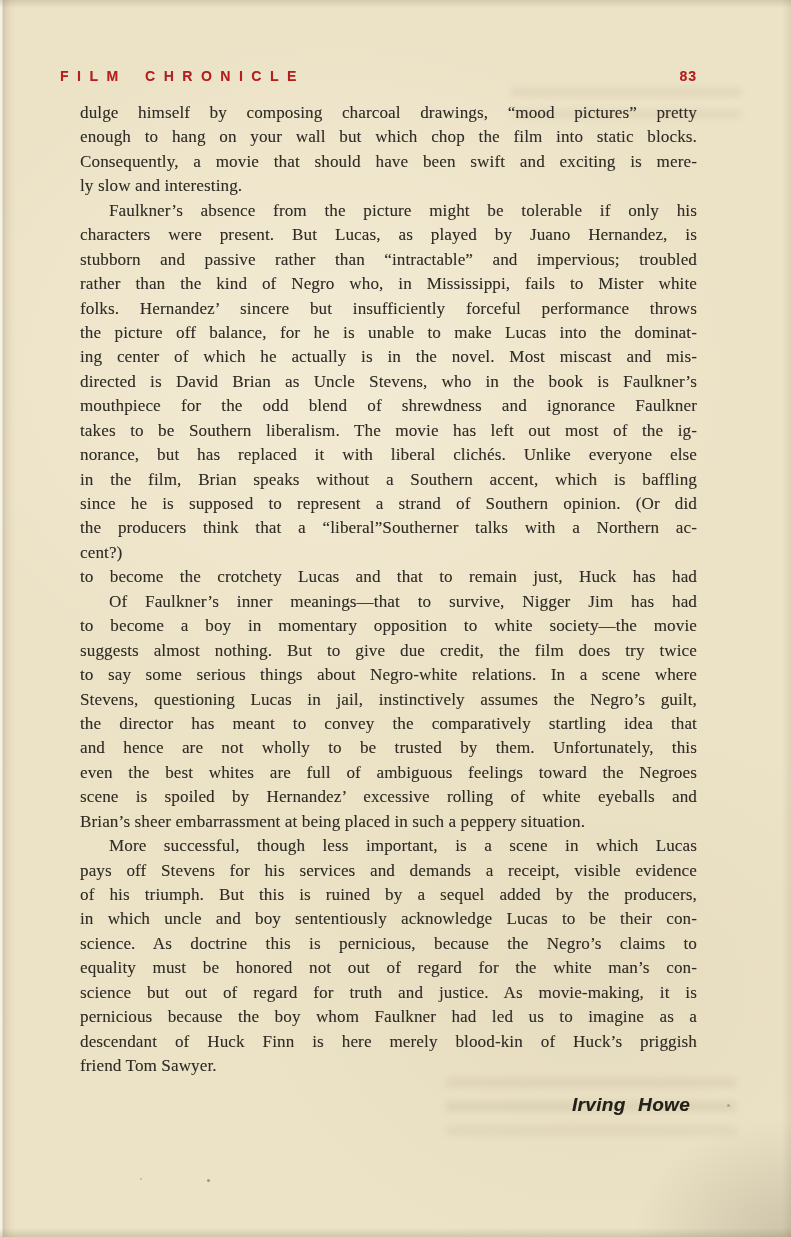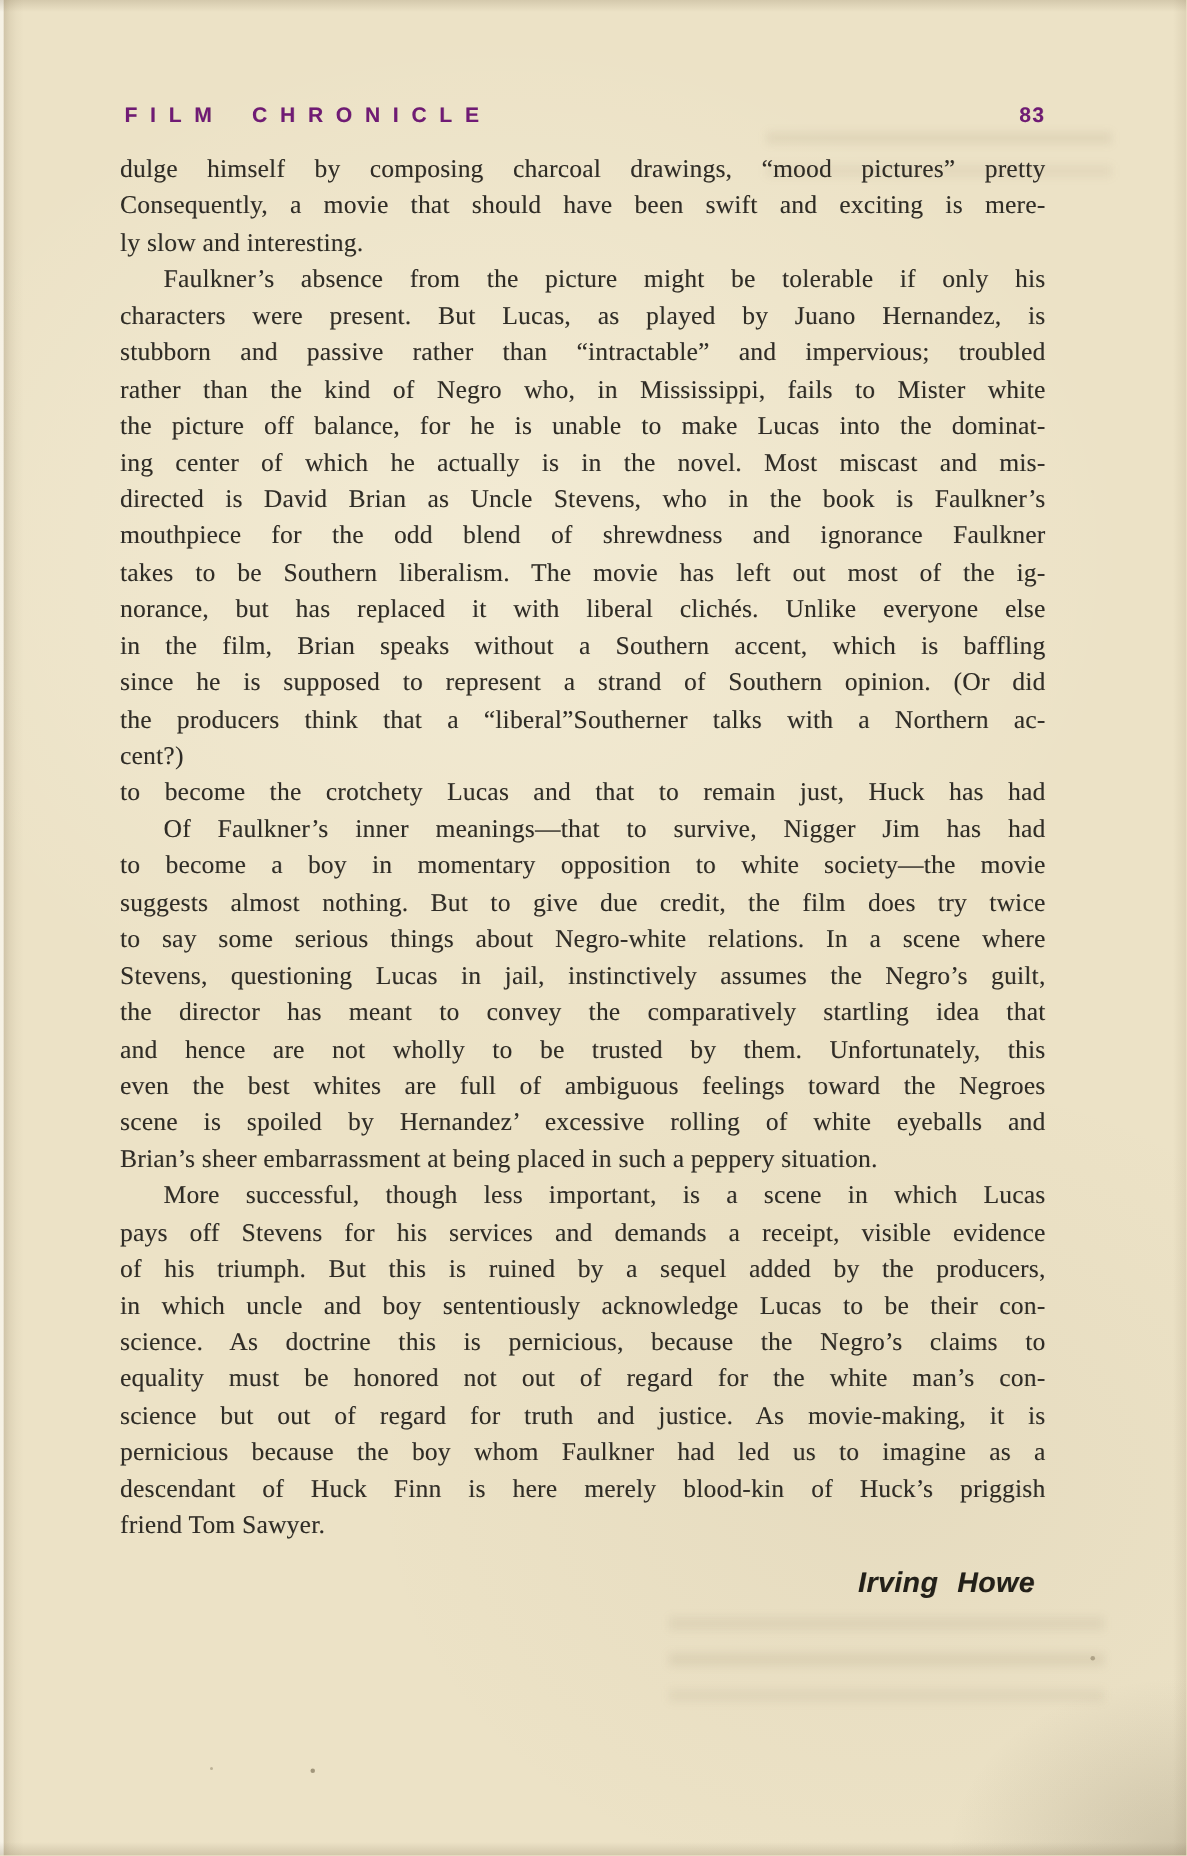--- a/index.html
+++ b/index.html
@@ -68,22 +68,21 @@
     width: 637px;
   }
 
   .header {
     display: flex;
     justify-content: space-between;
     align-items: baseline;
     height: 17px;
     font-family: "Liberation Sans", sans-serif;
     font-weight: bold;
-    color: #701a75;
-    margin-left: 23px;
+    color: #b91c1c;
   }
   .header .title {
     font-size: 14px;
     letter-spacing: 8.5px;
     word-spacing: 6px;
     text-shadow: 0.3px 0.3px 0 rgba(59,55,46,0.3);
   }
   .header .pageno {
     font-size: 14px;
     letter-spacing: 1px;
@@ -143,29 +142,31 @@
 
   <div class="header">
     <span class="title">FILM CHRONICLE</span>
     <span class="pageno">83</span>
   </div>
 
   <div class="article-body">
 
     <div class="para">
       <div class="jline">dulge himself by composing charcoal drawings, “mood pictures” pretty</div>
+      <div class="jline">enough to hang on your wall but which chop the film into static blocks.</div>
       <div class="jline">Consequently, a movie that should have been swift and exciting is mere-</div>
       <div class="jline last">ly slow and interesting.</div>
     </div>
 
     <div class="para">
       <div class="jline indent">Faulkner’s absence from the picture might be tolerable if only his</div>
       <div class="jline">characters were present. But Lucas, as played by Juano Hernandez, is</div>
       <div class="jline">stubborn and passive rather than “intractable” and impervious; troubled</div>
       <div class="jline">rather than the kind of Negro who, in Mississippi, fails to Mister white</div>
+      <div class="jline">folks. Hernandez’ sincere but insufficiently forceful performance throws</div>
       <div class="jline">the picture off balance, for he is unable to make Lucas into the dominat-</div>
       <div class="jline">ing center of which he actually is in the novel. Most miscast and mis-</div>
       <div class="jline">directed is David Brian as Uncle Stevens, who in the book is Faulkner’s</div>
       <div class="jline">mouthpiece for the odd blend of shrewdness and ignorance Faulkner</div>
       <div class="jline">takes to be Southern liberalism. The movie has left out most of the ig-</div>
       <div class="jline">norance, but has replaced it with liberal clichés. Unlike everyone else</div>
       <div class="jline">in the film, Brian speaks without a Southern accent, which is baffling</div>
       <div class="jline">since he is supposed to represent a strand of Southern opinion. (Or did</div>
       <div class="jline">the producers think that a “liberal”Southerner talks with a Northern ac-</div>
       <div class="jline last">cent?)</div>

